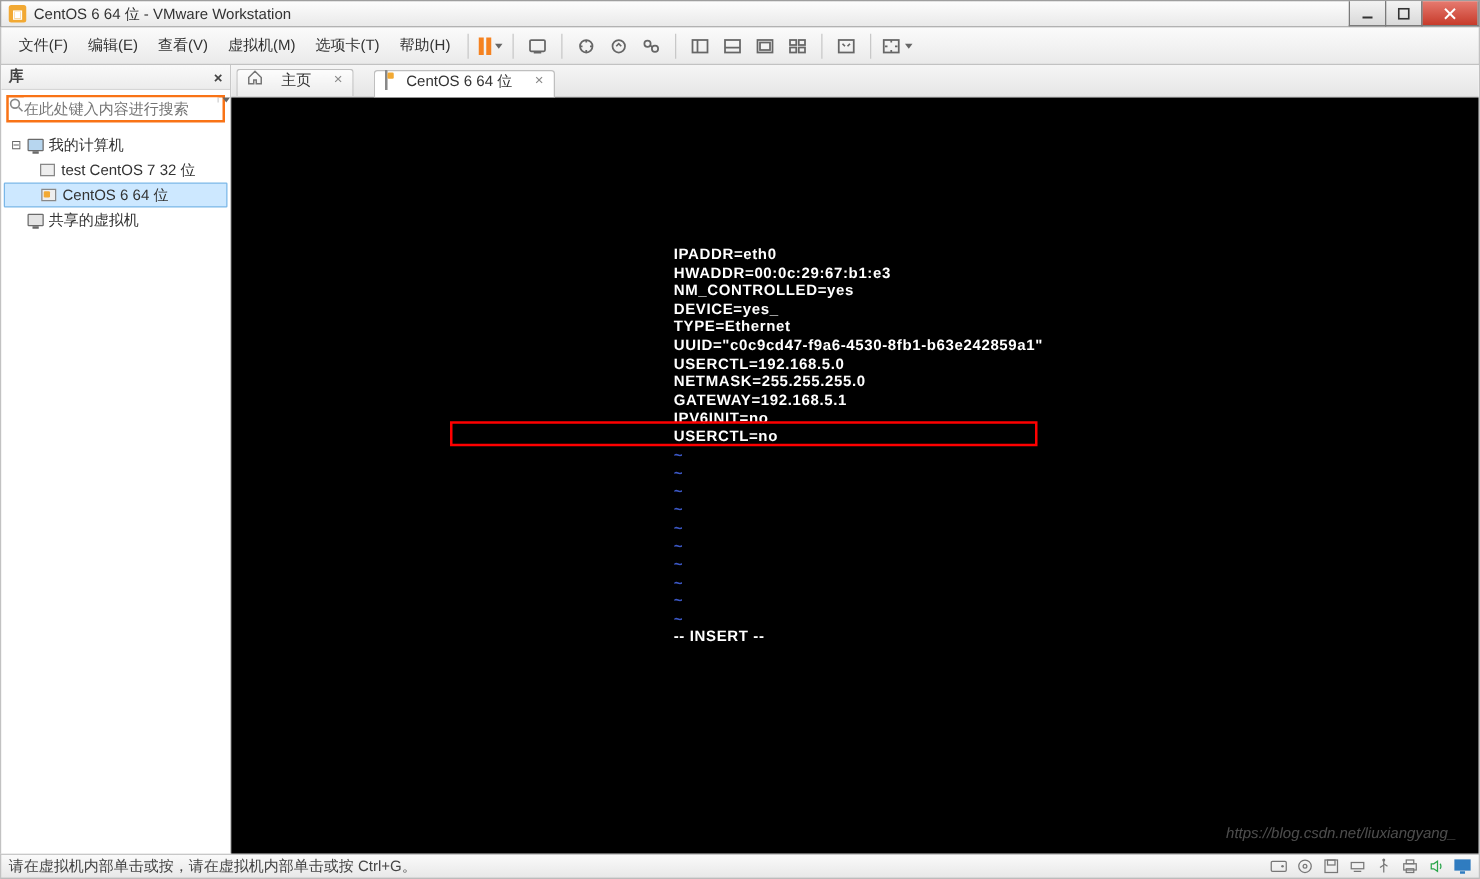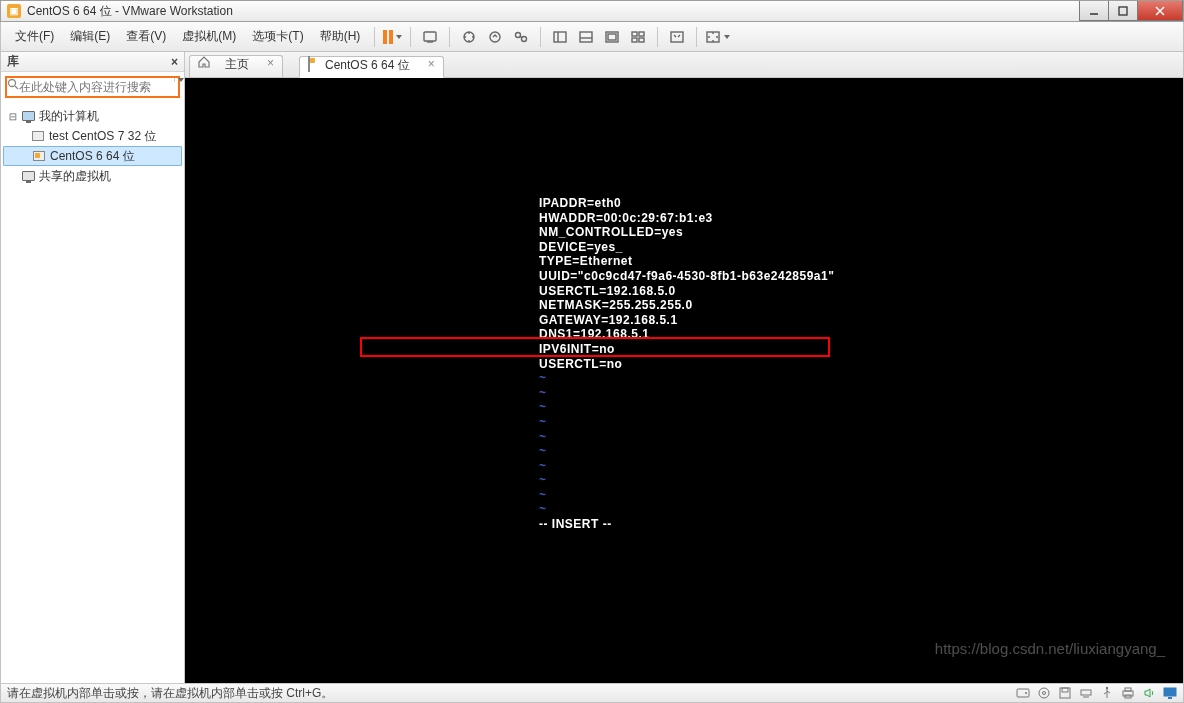--- a/index.html
+++ b/index.html
@@ -59,21 +59,21 @@
     .console-wrap { flex: 1; background: #000; position: relative; overflow: hidden; }
     .console { position: absolute; left: 0; top: 0; right: 0; padding-top: 118px; padding-left: 354px; font-family: "Courier New", monospace; font-size: 14px; line-height: 14.6px; color: #fff; font-weight: bold; letter-spacing: 0.5px; }
     .console .l { white-space: pre; }
     .tilde { color: #3b57c4; }
     .highlight-box { position: absolute; left: 175px; top: 259px; width: 470px; height: 20px; border: 2px solid #ff0000; pointer-events: none; }
 
     
     .status { height: 20px; border: 1px solid #c2c2c2; border-top: 1px solid #c8c8c8; background: linear-gradient(#fafafa,#e8e8e8); display: flex; align-items: center; padding: 0 6px; color: #444; }
     .tray { margin-left: auto; display: flex; gap: 7px; align-items: center; }
     .tray .ti { width: 14px; height: 14px; display: flex; align-items: center; justify-content: center; }
-    .watermark { position: absolute; right: 18px; bottom: 26px; color: rgba(220,220,220,0.35); font-size: 15px; pointer-events: none; }
+    .watermark { position: absolute; right: 18px; bottom: 10px; color: rgba(220,220,220,0.35); font-size: 12px; font-style: italic; pointer-events: none; }
 
     .stroke-ico { stroke: #666; stroke-width: 1.4; fill: none; }
   </style>
 </head>
 <body>
 
 <div class="titlebar">
   <div class="app-icon">▣</div>
   <span class="title-text">CentOS 6 64 位 - VMware Workstation</span>
   <div class="win-controls">
@@ -251,21 +251,20 @@
       <div class="console">
         <div class="l">IPADDR=eth0</div>
         <div class="l">HWADDR=00:0c:29:67:b1:e3</div>
         <div class="l">NM_CONTROLLED=yes</div>
         <div class="l">DEVICE=yes_</div>
         <div class="l">TYPE=Ethernet</div>
         <div class="l">UUID="c0c9cd47-f9a6-4530-8fb1-b63e242859a1"</div>
         <div class="l">USERCTL=192.168.5.0</div>
         <div class="l">NETMASK=255.255.255.0</div>
         <div class="l">GATEWAY=192.168.5.1</div>
-        <div class="l">DNS1=192.168.5.1</div>
         <div class="l">IPV6INIT=no</div>
         <div class="l">USERCTL=no</div>
         <div class="l tilde">~</div>
         <div class="l tilde">~</div>
         <div class="l tilde">~</div>
         <div class="l tilde">~</div>
         <div class="l tilde">~</div>
         <div class="l tilde">~</div>
         <div class="l tilde">~</div>
         <div class="l tilde">~</div>

